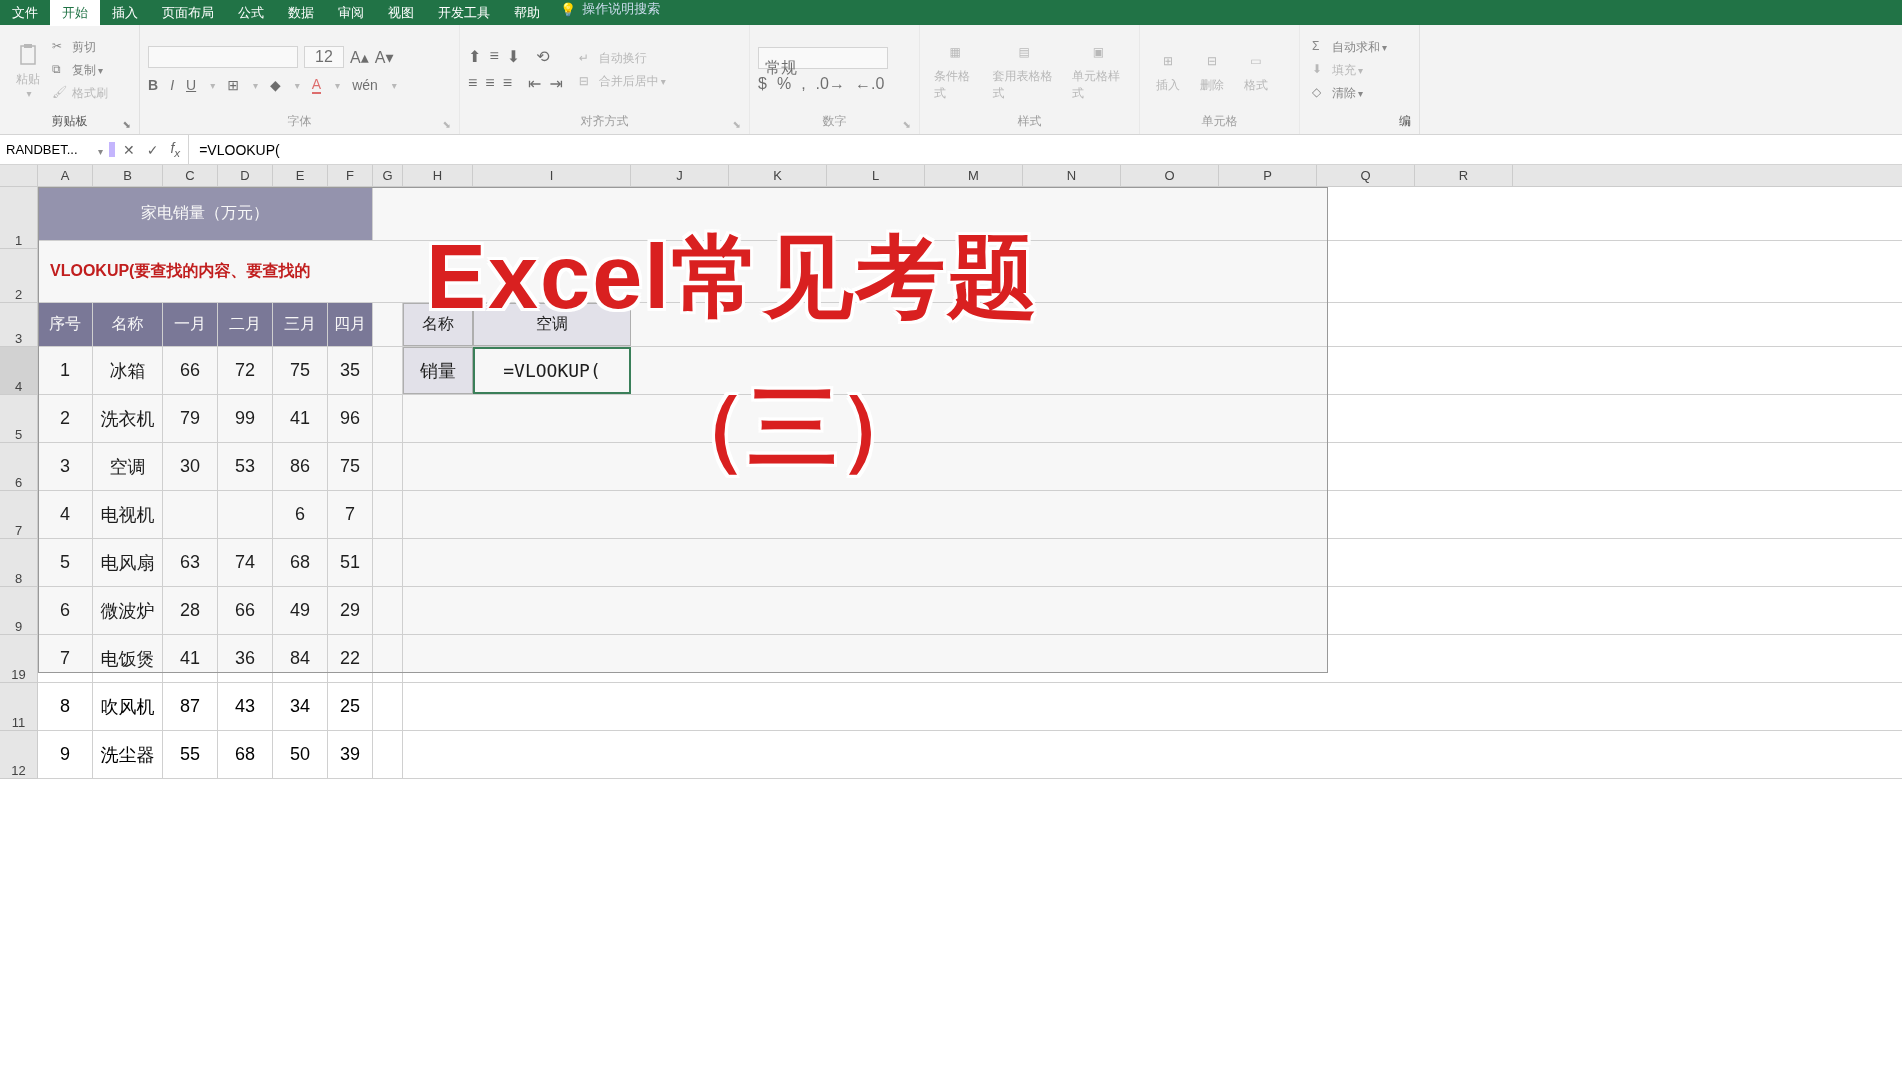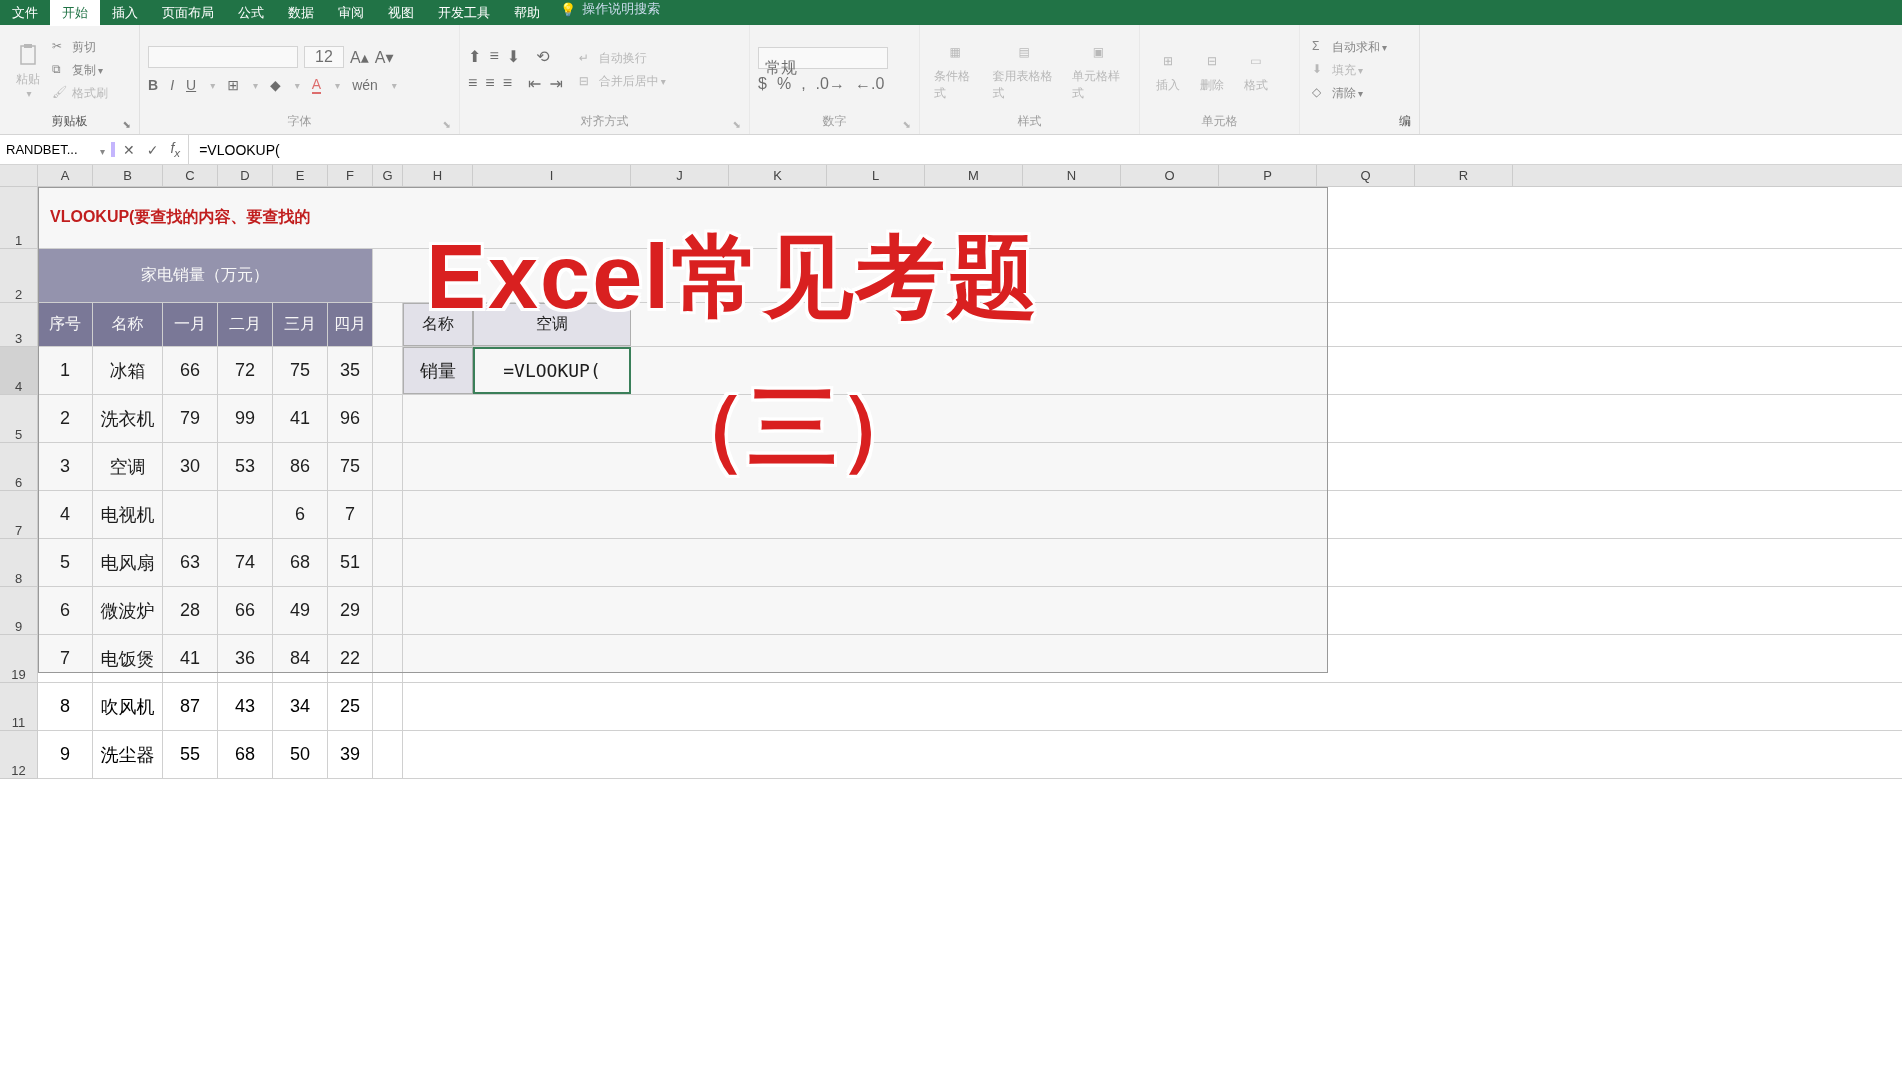--- a/index.html
+++ b/index.html
@@ -21,21 +21,21 @@
 
 .big-btn { display: flex; flex-direction: column; align-items: center; padding: 2px 6px; color: #888; font-size: 12px; }
 .big-btn .icon { width: 28px; height: 28px; margin-bottom: 2px; display: flex; align-items: center; justify-content: center; }
 .small-btn { display: flex; align-items: center; padding: 2px 4px; color: #888; font-size: 12px; }
 .small-btn .icon { width: 16px; height: 16px; margin-right: 4px; }
 .col-stack { display: flex; flex-direction: column; gap: 2px; }
 .dd { font-size: 10px; color: #888; margin-left: 2px; }
 
 
 .formula-bar { height: 30px; display: flex; align-items: center; border-bottom: 1px solid #d4d4d4; background: #fff; }
-.name-box { width: 115px; border-right: 4px solid #c4b5fd; padding: 0 6px; font-size: 13px; display: flex; align-items: flex-end; justify-content: space-between; }
+.name-box { width: 115px; border-right: 6px solid #c4b5fd; padding: 0 6px; font-size: 13px; display: flex; align-items: flex-end; justify-content: space-between; }
 .name-box .dd2 { color: #888; font-size: 10px; }
 .fb-btns { display: flex; padding: 0 8px; gap: 12px; color: #666; font-size: 14px; border-right: 1px solid #d4d4d4; height: 100%; align-items: center; }
 .fb-input { padding: 0 10px; font-size: 14px; }
 
 
 .grid-area { position: relative; height: calc(1080px - 165px); overflow: hidden; }
 .col-headers { display: flex; height: 22px; background: #e6e6e6; border-bottom: 1px solid #ccc; }
 .corner { width: 38px; background: #e6e6e6; border-right: 1px solid #ccc; }
 .ch { border-right: 1px solid #ccc; text-align: center; font-size: 13px; color: #444; line-height: 22px; background: #e6e6e6; }
 .grid-body { display: flex; }
@@ -312,26 +312,26 @@
       <div class="rh" style="height:48px">7</div>
       <div class="rh" style="height:48px">8</div>
       <div class="rh" style="height:48px">9</div>
       <div class="rh" style="height:48px">19</div>
       <div class="rh" style="height:48px">11</div>
       <div class="rh" style="height:48px">12</div>
     </div>
 
     <div class="cells">
 
+      <div class="row title-row">
+        <div class="c title-cell" style="width:335px">家电销量（万元）</div>
+      </div>
+
       <div class="row note-row">
         <div class="c note-cell" style="width:335px;border-right:none">VLOOKUP(要查找的内容、要查找的</div>
-      </div>
-
-      <div class="row title-row">
-        <div class="c title-cell" style="width:335px">家电销量（万元）</div>
       </div>
 
       <div class="row hdr-row">
         <div class="c hdr-cell wA">序号</div>
         <div class="c hdr-cell wB">名称</div>
         <div class="c hdr-cell wC">一月</div>
         <div class="c hdr-cell wD">二月</div>
         <div class="c hdr-cell wE">三月</div>
         <div class="c hdr-cell wF">四月</div>
         <div class="c wG"></div>

